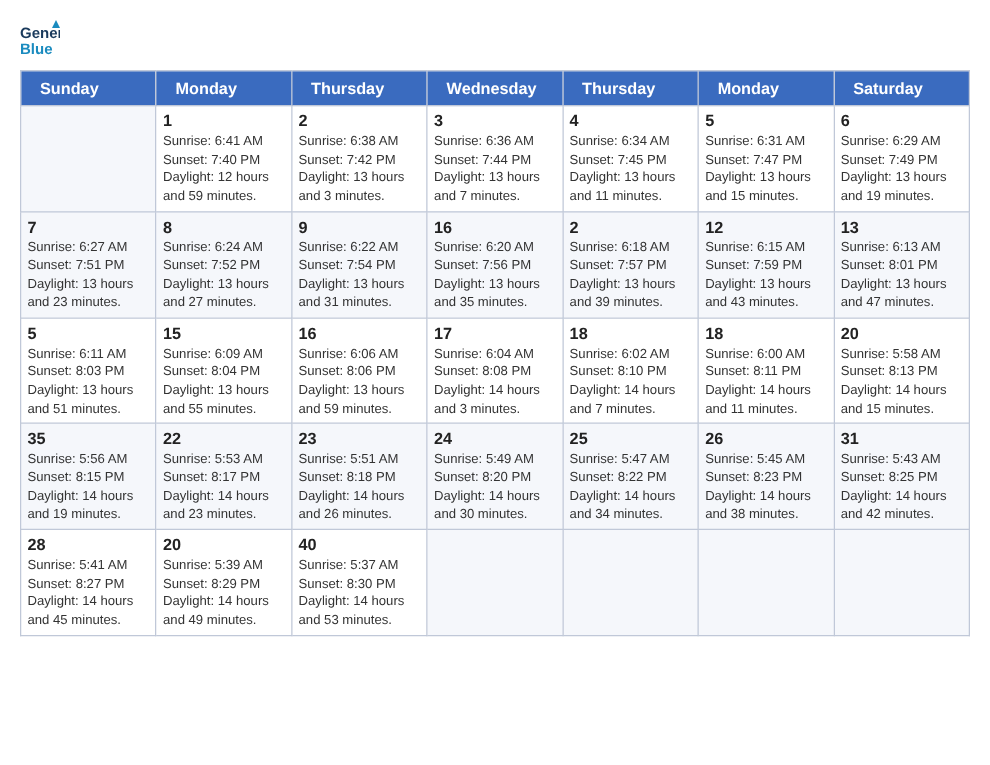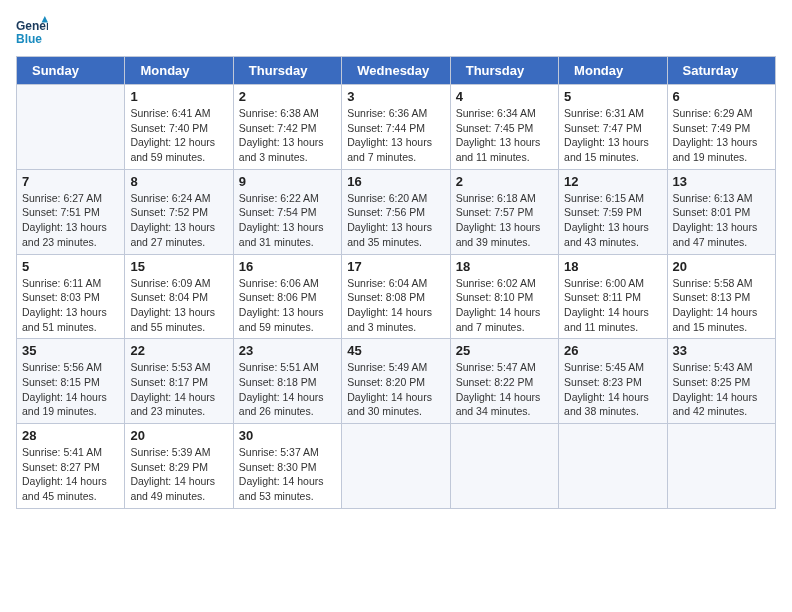--- a/index.html
+++ b/index.html
@@ -204,47 +204,47 @@
         </td>
         <td>
           <div class="day-num">22</div>
           <div class="day-detail">Sunrise: 5:53 AM<br>Sunset: 8:17 PM<br>Daylight: 14 hours and 23 minutes.</div>
         </td>
         <td>
           <div class="day-num">23</div>
           <div class="day-detail">Sunrise: 5:51 AM<br>Sunset: 8:18 PM<br>Daylight: 14 hours and 26 minutes.</div>
         </td>
         <td>
-          <div class="day-num">45</div>
+          <div class="day-num">24</div>
           <div class="day-detail">Sunrise: 5:49 AM<br>Sunset: 8:20 PM<br>Daylight: 14 hours and 30 minutes.</div>
         </td>
         <td>
           <div class="day-num">25</div>
           <div class="day-detail">Sunrise: 5:47 AM<br>Sunset: 8:22 PM<br>Daylight: 14 hours and 34 minutes.</div>
         </td>
         <td>
           <div class="day-num">26</div>
           <div class="day-detail">Sunrise: 5:45 AM<br>Sunset: 8:23 PM<br>Daylight: 14 hours and 38 minutes.</div>
         </td>
         <td>
-          <div class="day-num">33</div>
+          <div class="day-num">31</div>
           <div class="day-detail">Sunrise: 5:43 AM<br>Sunset: 8:25 PM<br>Daylight: 14 hours and 42 minutes.</div>
         </td>
       </tr>
       <tr>
         <td>
           <div class="day-num">28</div>
           <div class="day-detail">Sunrise: 5:41 AM<br>Sunset: 8:27 PM<br>Daylight: 14 hours and 45 minutes.</div>
         </td>
         <td>
           <div class="day-num">20</div>
           <div class="day-detail">Sunrise: 5:39 AM<br>Sunset: 8:29 PM<br>Daylight: 14 hours and 49 minutes.</div>
         </td>
         <td>
-          <div class="day-num">30</div>
+          <div class="day-num">40</div>
           <div class="day-detail">Sunrise: 5:37 AM<br>Sunset: 8:30 PM<br>Daylight: 14 hours and 53 minutes.</div>
         </td>
         <td class="empty-cell"></td>
         <td class="empty-cell"></td>
         <td class="empty-cell"></td>
         <td class="empty-cell"></td>
       </tr>
     </tbody>
 </table>
 

